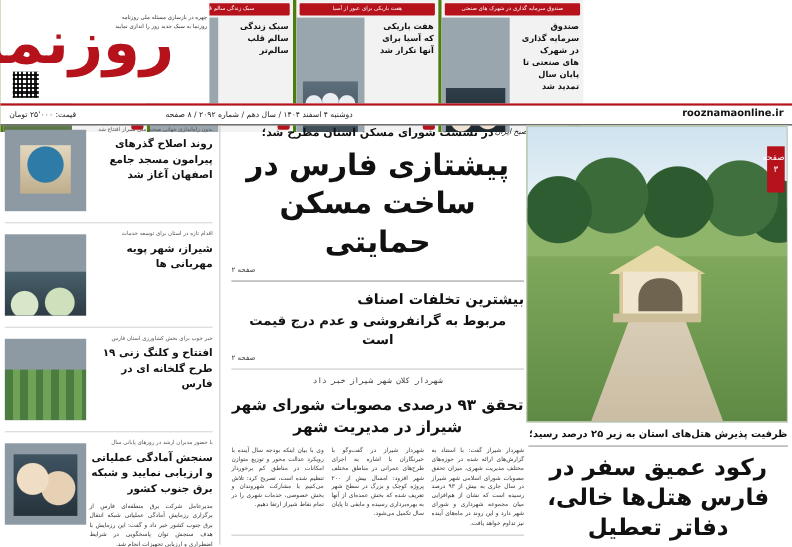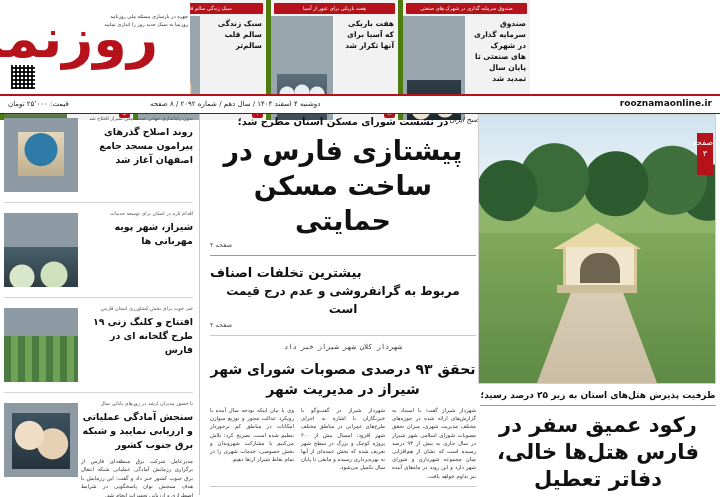--- a/index.html
+++ b/index.html
@@ -9,21 +9,21 @@
     font-family:"DejaVu Sans", sans-serif;
     direction:rtl;
     overflow:hidden;
     position:relative;
   }
   .page{position:relative;width:720px;height:497px;background:#fff;}
 
   
   .topstrip{position:absolute;left:0;top:0;width:720px;height:94px;background:#fff;}
   .strip-cells{position:absolute;left:0;top:0;width:530px;height:94px;display:flex;flex-direction:row;}
-  .scell{position:relative;height:120px;border-left:5px solid #4d7c0f;overflow:hidden;background:#f2f2f2;}
+  .scell{position:relative;height:120px;border-left:3px solid #4d7c0f;overflow:hidden;background:#f2f2f2;}
   .scell .hdr{
     position:absolute;top:3px;right:3px;left:3px;height:11px;
     background:#b5121b;color:#fff;font-size:5px;line-height:11px;text-align:center;
     border-radius:1px;letter-spacing:0;
     white-space:nowrap;overflow:hidden;
   }
   .scell .txt{
     position:absolute;top:18px;right:4px;width:52px;
     font-size:7.5px;line-height:11px;color:#111;font-weight:bold;text-align:right;
   }
@@ -108,21 +108,21 @@
   .cap-sub{font-size:9px;line-height:14px;color:#111;font-weight:bold;text-align:center;border-bottom:1px solid #999;padding-bottom:3px;}
   .cap-head{font-size:21px;line-height:27px;color:#111;font-weight:bold;text-align:center;margin-top:6px;}
 
   
   .center-col{position:absolute;right:244px;top:2px;width:266px;height:381px;}
   .lead-kicker{font-size:10px;line-height:15px;color:#111;text-align:center;font-weight:bold;}
   .lead-title{font-size:27px;line-height:35px;color:#111;font-weight:bold;text-align:center;margin-top:4px;}
   .pagenote{font-size:6.5px;color:#444;text-align:left;margin-top:3px;}
   .rule{height:1px;background:#9a9a9a;margin:6px 0 0 0;}
   .rule.thin{background:#c9c9c9;}
-  .sec-title{font-size:13px;line-height:19px;color:#111;font-weight:bold;text-align:left;margin-top:7px;}
+  .sec-title{font-size:13px;line-height:19px;color:#111;font-weight:bold;text-align:right;margin-top:7px;}
   .sec-sub{font-size:12px;line-height:18px;color:#111;font-weight:bold;text-align:center;}
   .small-lead{font-size:7px;line-height:11px;color:#333;text-align:center;margin-top:6px;font-family:Liberation Mono, monospace;}
   .head2{font-size:14px;line-height:20px;color:#111;font-weight:bold;text-align:center;margin-top:6px;}
   .cols3{display:flex;flex-direction:row;gap:7px;margin-top:7px;}
   .col{flex:1;font-size:5.4px;line-height:8.2px;color:#333;text-align:justify;}
   .head3{font-size:13px;line-height:19px;color:#111;font-weight:bold;text-align:center;margin-top:8px;}
 
   
   .side-col{position:absolute;left:4px;top:2px;width:196px;height:381px;border-right:1px solid #c9c9c9;padding-right:6px;box-sizing:border-box;}
   .side-item{position:relative;height:88px;margin-bottom:6px;border-bottom:1px solid #d6d6d6;}

